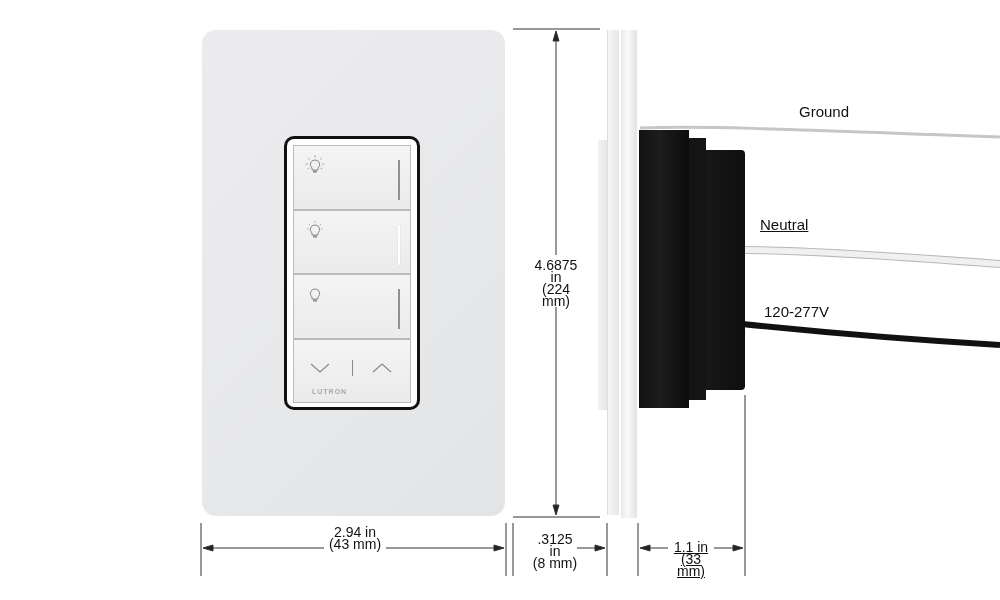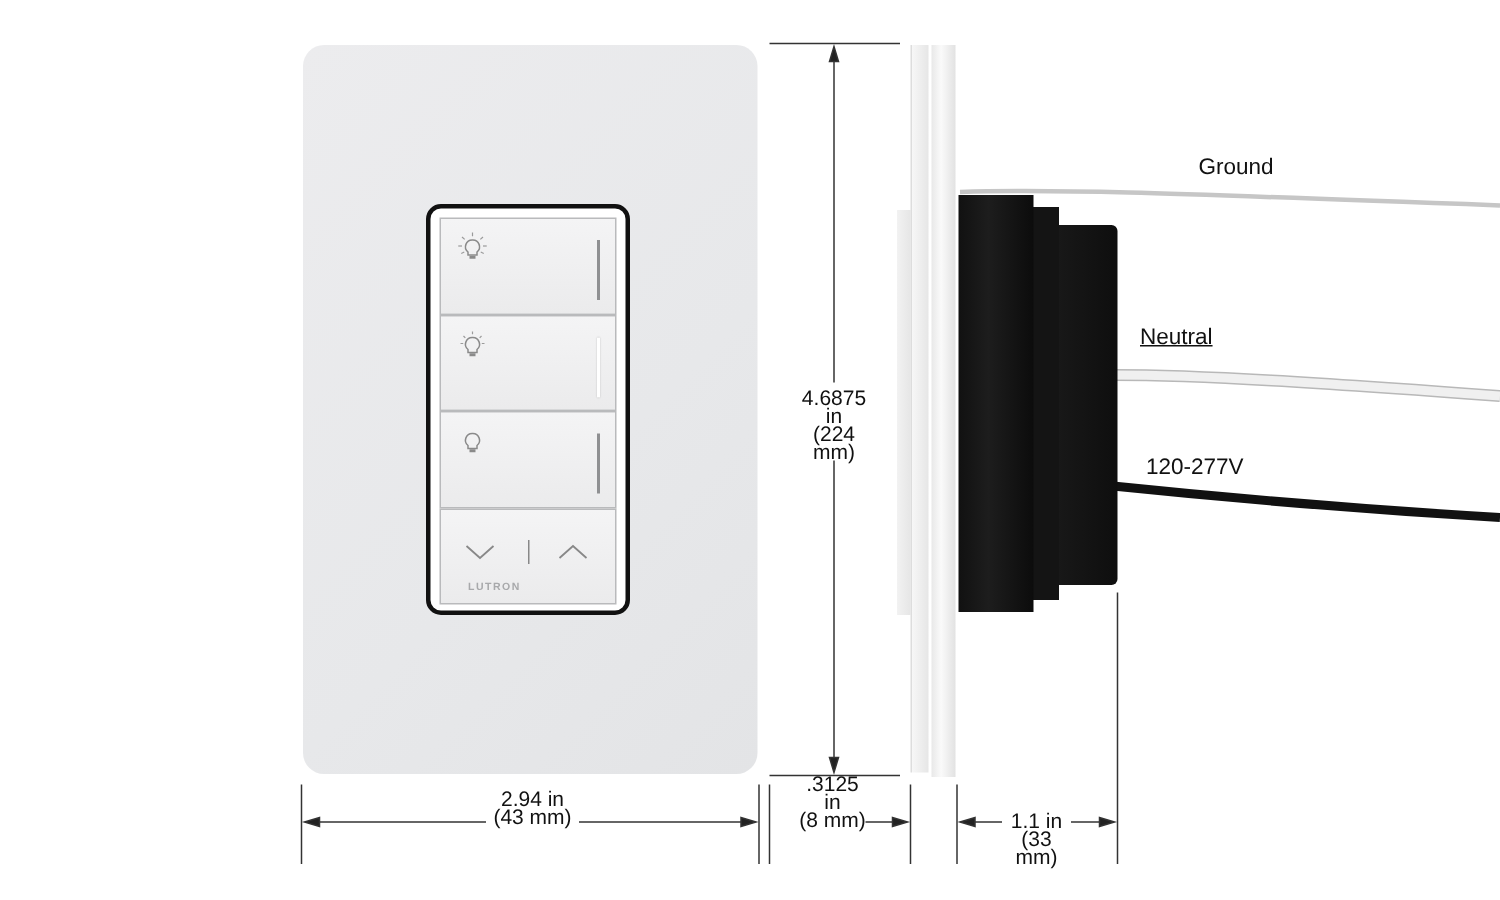--- a/index.html
+++ b/index.html
@@ -141,20 +141,20 @@
 <div class="abs label" style="left:764px;top:303px;">120-277V</div>
 
 <div class="abs dim" style="left:324px;top:526px;width:62px;">
   <div>2.94 in</div>
   <div>(43 mm)</div>
 </div>
 <div class="abs dim" style="left:528px;top:259px;width:56px;">
   <div>4.6875 in</div>
   <div>(224 mm)</div>
 </div>
-<div class="abs dim" style="left:531px;top:516px;width:48px;background:transparent;">
+<div class="abs dim" style="left:531px;top:533px;width:48px;background:transparent;">
   <div>.3125 in</div>
   <div>(8 mm)</div>
 </div>
-<div class="abs dim" style="left:668px;top:541px;width:46px;">
+<div class="abs dim" style="left:668px;top:541px;width:46px;text-decoration:underline;">
   <div>1.1 in</div>
   <div>(33 mm)</div>
 </div>
 
 </body></html>

